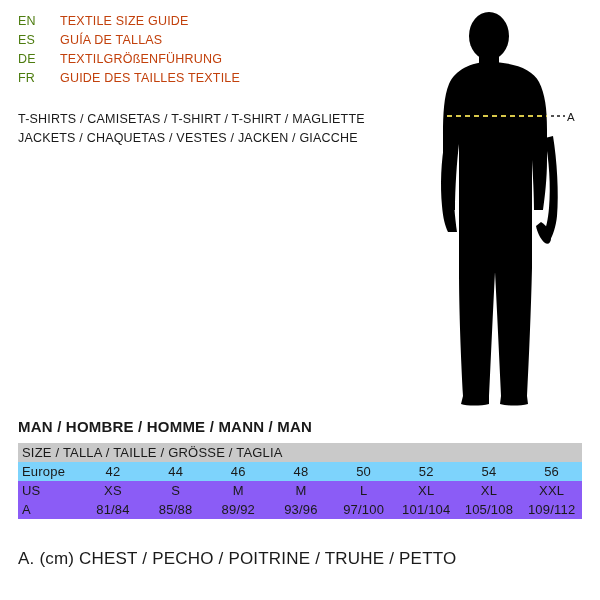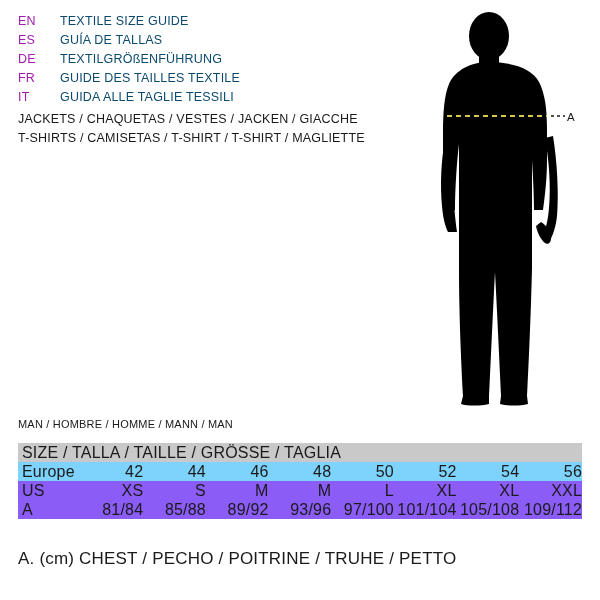--- a/index.html
+++ b/index.html
@@ -33,24 +33,24 @@
   .lang-row {
     display: flex;
     align-items: baseline;
     height: 19px;
     font-size: 12.5px;
     letter-spacing: 0.2px;
   }
   .lang-code {
     width: 42px;
     flex: 0 0 42px;
-    color: #a21caf;
+    color: #4d7c0f;
   }
   .lang-text {
-    color: #0c4a6e;
+    color: #c2410c;
     white-space: nowrap;
   }
 
   
   .category-block {
     position: absolute;
     left: 18px;
     top: 110px;
     width: 390px;
   }
@@ -79,36 +79,36 @@
     font-size: 11.5px;
     color: #1a1a1a;
     letter-spacing: 0.3px;
   }
 
   
   .section-title {
     position: absolute;
     left: 18px;
     top: 418px;
-    font-size: 11px;
-    font-weight: normal;
+    font-size: 15px;
+    font-weight: bold;
     letter-spacing: 0.2px;
     white-space: nowrap;
   }
 
   .table-wrap {
     position: absolute;
     left: 18px;
     top: 443px;
     width: 564px;
   }
   table.sizes {
     border-collapse: collapse;
     width: 564px;
-    font-size: 16px;
+    font-size: 13px;
     table-layout: fixed;
   }
   table.sizes td {
     padding: 0;
     height: 19px;
     vertical-align: middle;
     letter-spacing: 0.2px;
   }
   table.sizes tr.header-row td {
     background: #c9c9c9;
@@ -121,21 +121,21 @@
   table.sizes tr.plain td {
     background: #8b5cf6;
   }
   td.label-col {
     width: 86px;
     padding-left: 4px !important;
     text-align: left;
   }
   td.val {
     width: 68px;
-    text-align: right;
+    text-align: center;
     padding-left: 2px !important;
   }
 
   .footnote {
     position: absolute;
     left: 18px;
     top: 549px;
     font-size: 17px;
     letter-spacing: 0.2px;
     white-space: nowrap;
@@ -156,29 +156,25 @@
       <span class="lang-text">GUÍA DE TALLAS</span>
     </div>
     <div class="lang-row">
       <span class="lang-code">DE</span>
       <span class="lang-text">TEXTILGRÖßENFÜHRUNG</span>
     </div>
     <div class="lang-row">
       <span class="lang-code">FR</span>
       <span class="lang-text">GUIDE DES TAILLES TEXTILE</span>
     </div>
-    <div class="lang-row">
-      <span class="lang-code">IT</span>
-      <span class="lang-text">GUIDA ALLE TAGLIE TESSILI</span>
-    </div>
   </div>
 
   <div class="category-block">
+    <div class="category-line">T-SHIRTS / CAMISETAS / T-SHIRT / T-SHIRT / MAGLIETTE</div>
     <div class="category-line">JACKETS / CHAQUETAS / VESTES / JACKEN / GIACCHE</div>
-    <div class="category-line">T-SHIRTS / CAMISETAS / T-SHIRT / T-SHIRT / MAGLIETTE</div>
   </div>
 
   <div class="figure-wrap">
     <svg width="175" height="400" viewBox="0 0 175 400" xmlns="http://www.w3.org/2000/svg">
       <g fill="#000000">
 
         <ellipse cx="74" cy="26" rx="20" ry="24"></ellipse>
 
         <rect x="64" y="44" width="20" height="14"></rect>
 

